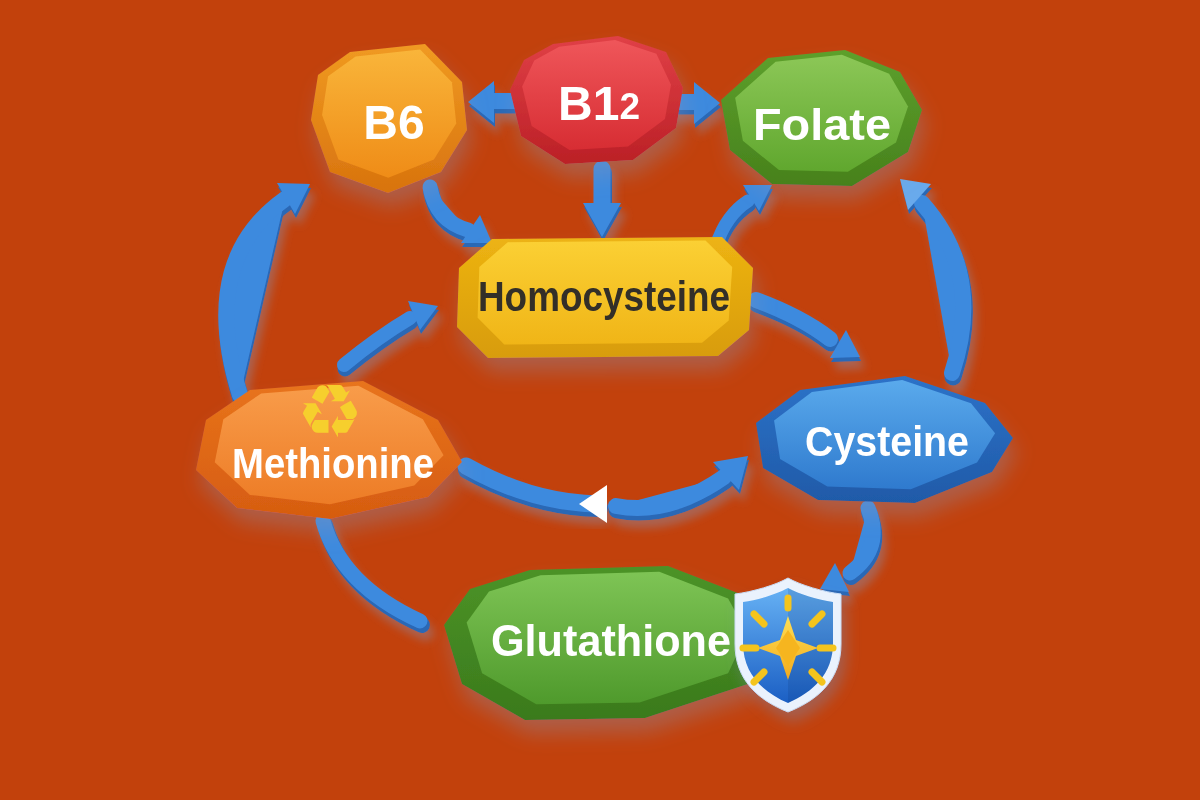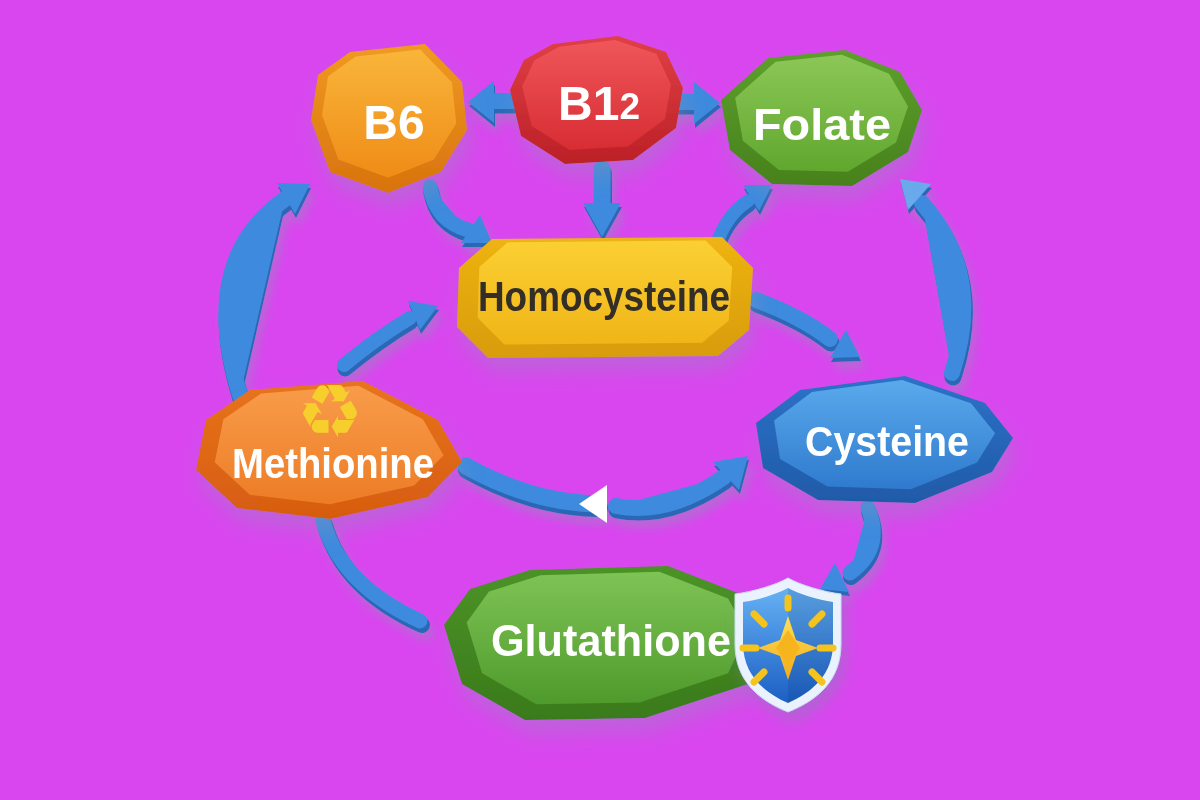--- a/index.html
+++ b/index.html
@@ -1,16 +1,16 @@
 <!DOCTYPE html>
 <html><head>
 <meta charset="utf-8">
 <style>
   html,body{margin:0;padding:0;background:#ffffff;}
-  .stage{position:relative;width:1200px;height:800px;background:#d946ef;overflow:hidden;
+  .stage{position:relative;width:1200px;height:800px;background:#c2410c;overflow:hidden;
          font-family:"Liberation Sans", sans-serif;}
   svg{display:block;}
   text{font-family:"Liberation Sans", sans-serif;font-weight:bold;}
   .glyph{font-family:"DejaVu Sans", sans-serif;font-weight:bold;}
 </style>
 </head>
 <body>
 
 <div class="stage">
 <svg width="1200" height="800" viewBox="0 0 1200 800">

